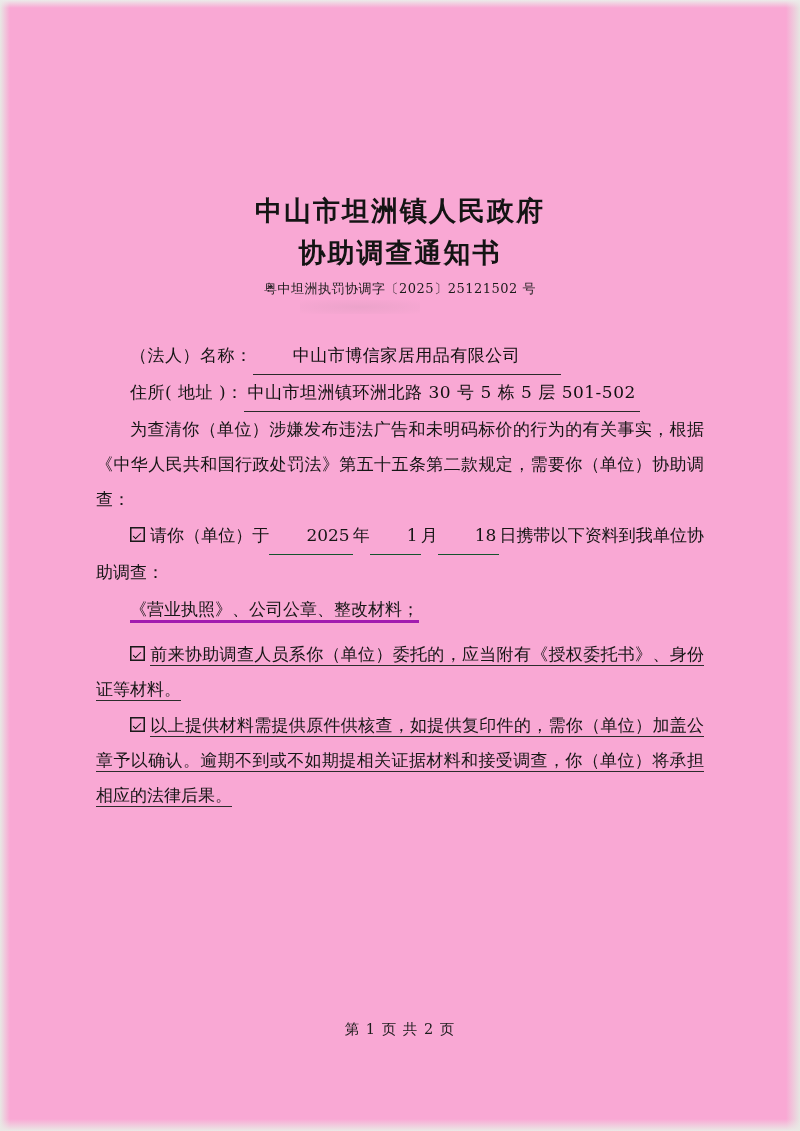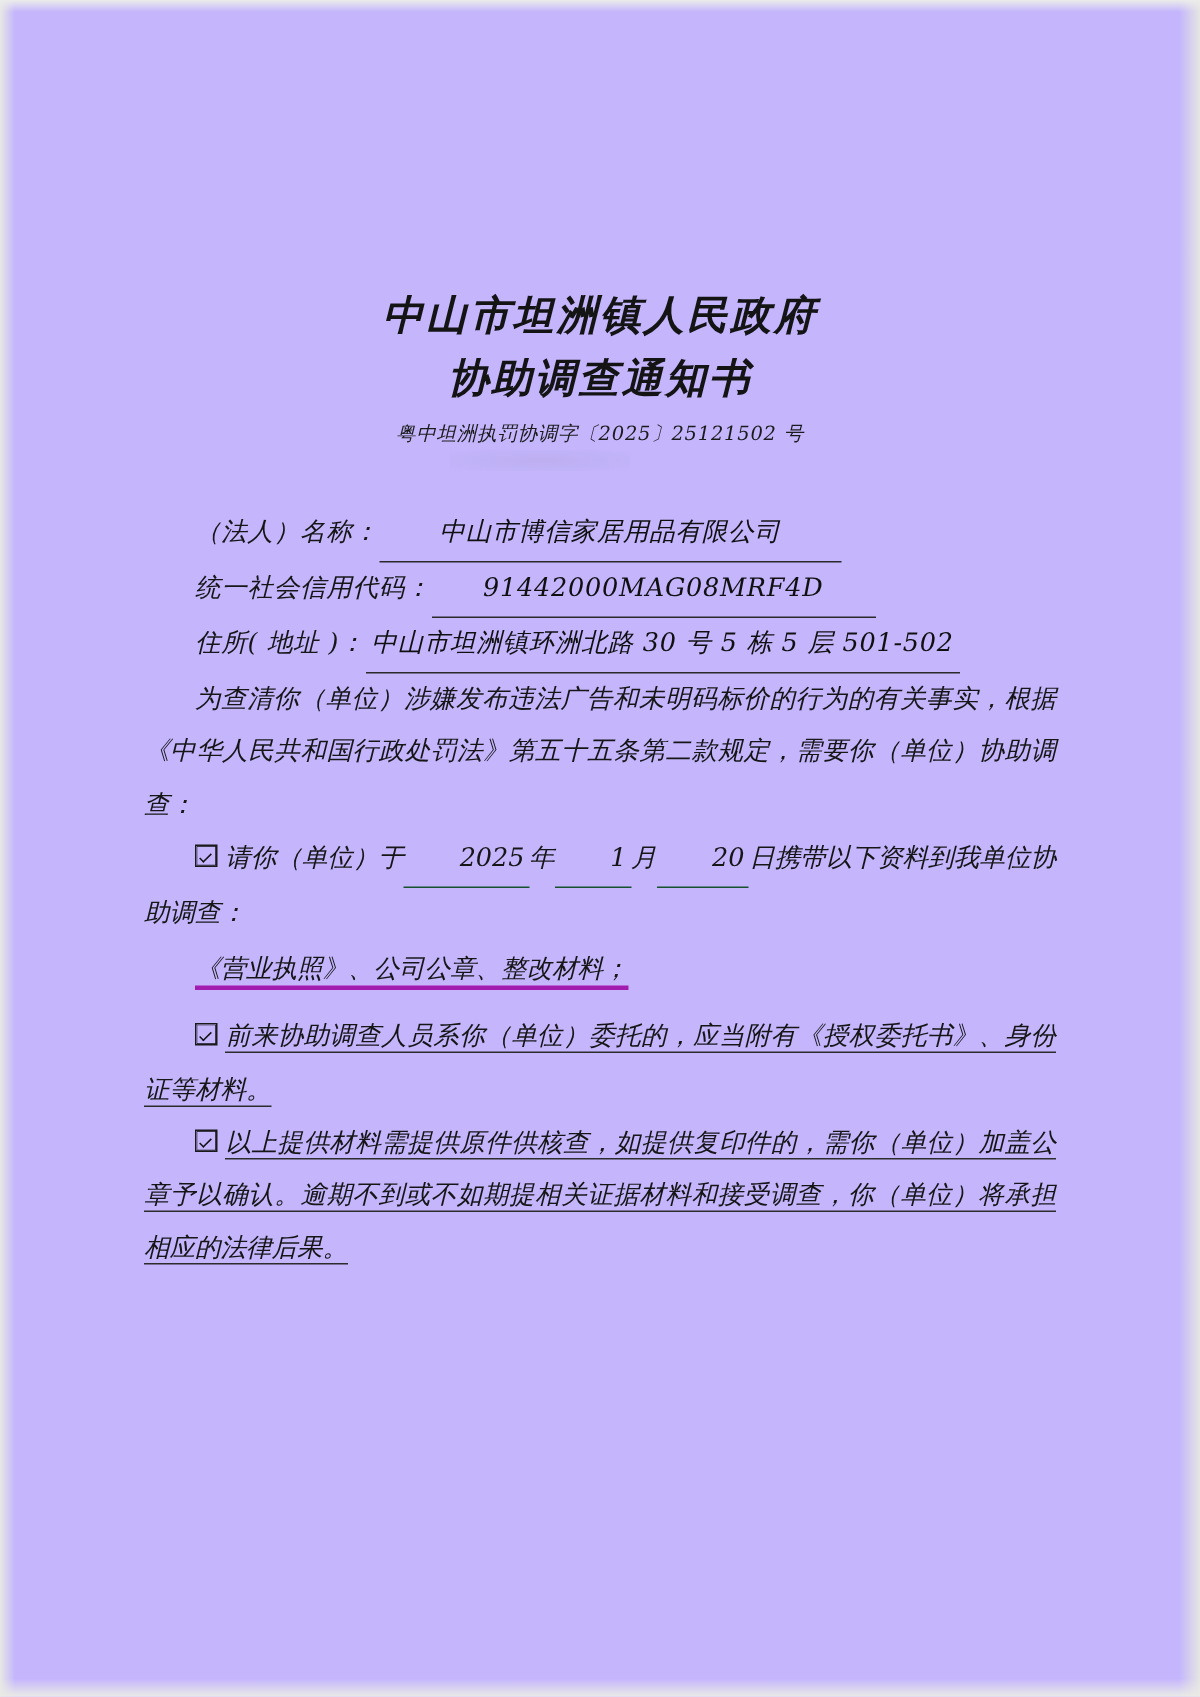--- a/index.html
+++ b/index.html
@@ -11,22 +11,21 @@
     width: 800px;
     height: 1131px;
     position: relative;
     font-family: "DejaVu Serif", "Liberation Serif", serif;
     color: #1d1d1d;
     overflow: hidden;
   }
   .page {
     position: absolute;
     inset: 0;
-    background: #c4b5fd;
-    font-style: italic;
+    background: #f9a8d4;
   }
   
   .scan-edge-left {
     position: absolute;
     left: 0; top: 0; bottom: 0; width: 10px;
     background: linear-gradient(to right, #e8e8e4, rgba(255,255,255,0));
     pointer-events: none;
   }
   .scan-edge-right {
     position: absolute;
@@ -202,44 +201,42 @@
 
     <div class="doc-number">粤中坦洲执罚协调字〔2025〕25121502 号</div>
 
     <div class="body-block">
 
 
       <div class="line indent1">
         <span class="field-label">（法人）名称：</span><span class="fill fill-name">中山市博信家居用品有限公司</span>
       </div>
 
-      <div class="line indent1">
-        <span class="field-label">统一社会信用代码：</span><span class="fill fill-code">91442000MAG08MRF4D</span>
-      </div>
 
       <div class="line indent1">
         <span class="field-label">住所( 地址 )：</span><span class="fill fill-addr">中山市坦洲镇环洲北路 30 号 5 栋 5 层 501-502</span>
       </div>
 
       <div class="flow">
         <span class="first">为查清你（单位）涉嫌发布违法广告和未明码标价的行为的有关事实，根据《中华人民共和国行政处罚法》第五十五条第二款规定，需要你（单位）协助调查：</span>
       </div>
 
       <div class="flow" style="text-indent:34px;">
-        <span class="checkbox checked"></span><span>请你（单位）于</span><span class="u-inline">2025</span><span>年</span><span class="u-inline" style="min-width:30px">1</span><span>月</span><span class="u-inline" style="min-width:30px">20</span><span>日携带以下资料到我单位协助调查：</span>
+        <span class="checkbox checked"></span><span>请你（单位）于</span><span class="u-inline">2025</span><span>年</span><span class="u-inline" style="min-width:30px">1</span><span>月</span><span class="u-inline" style="min-width:30px">18</span><span>日携带以下资料到我单位协助调查：</span>
       </div>
 
       <div class="materials-line">
         <span class="u">《营业执照》、公司公章、整改材料；</span>
       </div>
 
       <div class="flow" style="text-indent:34px; margin-top:10px;">
         <span class="checkbox checked"></span><span class="underline-para">前来协助调查人员系你（单位）委托的，应当附有《授权委托书》、身份证等材料。</span>
       </div>
 
       <div class="flow" style="text-indent:34px;">
         <span class="checkbox checked"></span><span class="underline-para">以上提供材料需提供原件供核查，如提供复印件的，需你（单位）加盖公章予以确认。逾期不到或不如期提相关证据材料和接受调查，你（单位）将承担相应的法律后果。</span>
       </div>
 
     </div>
   </div>
 
+  <div class="footer">第 1 页 共 2 页</div>
 </div>
 
 </body></html>

